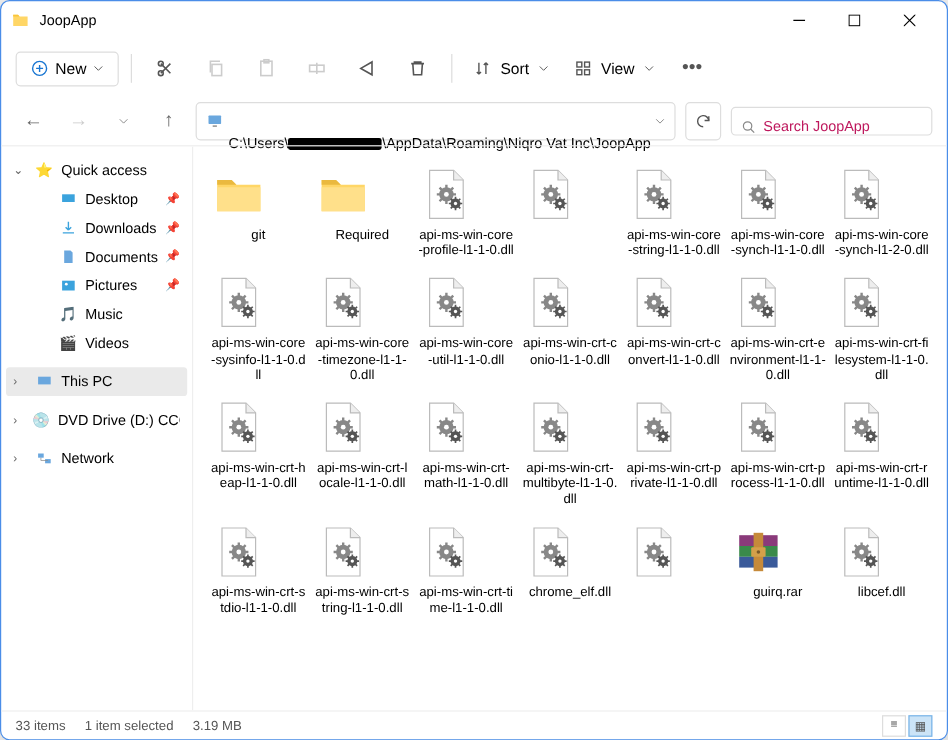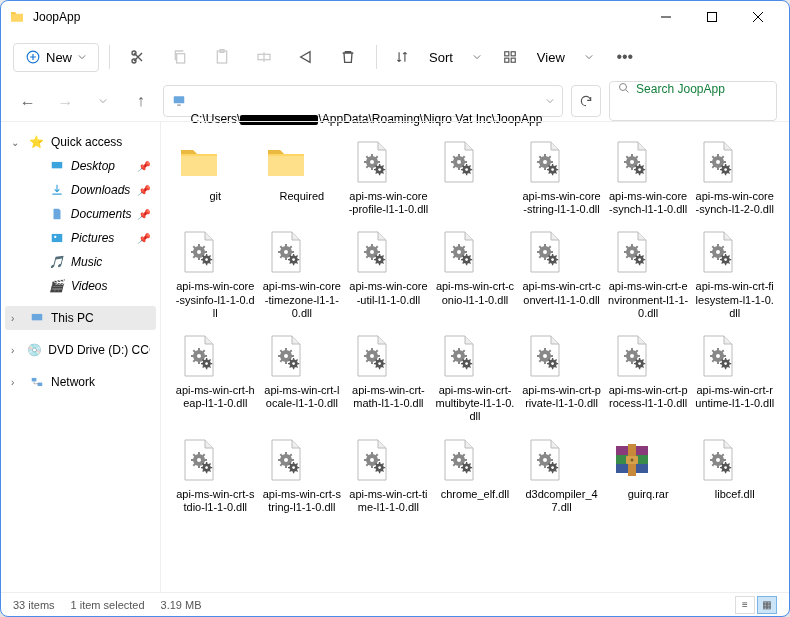--- a/index.html
+++ b/index.html
@@ -8,37 +8,37 @@
 .titlebar { height: 32px; display: flex; align-items: center; padding: 0 8px; }
 .titlebar .folder-ic { width: 16px; height: 16px; margin-right: 8px; }
 .titlebar .title { font-size: 12px; flex: 1; }
 .win-controls { display: flex; }
 .win-btn { width: 46px; height: 32px; display: flex; align-items: center; justify-content: center; cursor: pointer; }
 .toolbar { height: 48px; display: flex; align-items: center; padding: 0 12px; gap: 6px; }
 .new-btn { display: flex; align-items: center; gap: 6px; padding: 6px 12px; border: 1px solid #ddd; border-radius: 4px; font-size: 13px; cursor: pointer; justify-content: flex-end; }
 .tool-ic { width: 36px; height: 36px; display: flex; align-items: center; justify-content: center; border-radius: 4px; cursor: pointer; color: #555; }
 .tool-ic.disabled { color: #ccc; }
 .tool-sep { width: 1px; height: 24px; background: #ddd; margin: 0 4px; }
-.tool-label { display: flex; align-items: center; gap: 20px; padding: 6px 8px; font-size: 13px; cursor: pointer; border-radius: 4px; }
+.tool-label { display: flex; align-items: center; gap: 8px; padding: 6px 8px; font-size: 13px; cursor: pointer; border-radius: 4px; }
 .addrbar { height: 40px; display: flex; align-items: center; padding: 0 12px; gap: 8px; }
 .nav-btn { width: 32px; height: 32px; display: flex; align-items: center; justify-content: center; cursor: pointer; border-radius: 4px; color: #666; }
 .nav-btn.disabled { color: #ccc; }
 .path-box { flex: 1; height: 32px; border: 1px solid #ddd; border-radius: 4px; display: flex; align-items: center; padding: 0 8px; font-size: 12px; gap: 4px; }
 .path-box .pc-ic { width: 14px; height: 14px; }
 .path-text { white-space: nowrap; overflow: hidden; margin-top: 36px; }
 .path-censor { display: inline-block; width: 78px; height: 10px; background: #000; vertical-align: middle; border-radius: 2px; }
 .refresh-btn { width: 32px; height: 32px; border: 1px solid #ddd; border-radius: 4px; display: flex; align-items: center; justify-content: center; cursor: pointer; }
-.search-box { width: 180px; height: 40px; border: 1px solid #ddd; border-radius: 4px; display: flex; align-items: flex-start; padding: 0 8px; font-size: 12px; color: #15803d; gap: 6px; }
+.search-box { width: 180px; height: 24px; border: 1px solid #ddd; border-radius: 4px; display: flex; align-items: flex-end; padding: 0 8px; font-size: 12px; color: #be185d; gap: 6px; }
 .content { flex: 1; display: flex; overflow: hidden; border-top: 1px solid #eee; }
 .sidebar { width: 160px; border-right: 1px solid #eee; padding: 8px 4px; overflow-y: auto; font-size: 12px; }
 .side-item { display: flex; align-items: center; padding: 4px 6px; gap: 6px; cursor: pointer; border-radius: 3px; }
 .side-item .chev { width: 12px; font-size: 10px; color: #666; }
 .side-item .ic { width: 16px; height: 16px; display: flex; align-items: center; justify-content: center; }
 .side-item .pin { margin-left: auto; color: #888; font-size: 10px; }
-.side-sub { padding-left: 20px; font-style: italic; }
+.side-sub { padding-left: 20px; }
 .side-sep { height: 8px; }
 .main { flex: 1; overflow-y: auto; padding: 12px; }
 .grid { display: grid; grid-template-columns: repeat(7, 1fr); gap: 4px 2px; }
 .item { display: flex; flex-direction: column; padding: 4px 2px; cursor: pointer; border-radius: 3px; }
 .item .thumb { width: 48px; height: 48px; display: flex; align-items: center; justify-content: center; margin-bottom: 4px; }
 .item .name { font-size: 11px; text-align: center; line-height: 1.2; word-break: break-all; max-height: 40px; overflow: hidden; }
 .statusbar { height: 24px; border-top: 1px solid #eee; display: flex; align-items: center; padding: 0 12px; font-size: 11px; color: #555; gap: 16px; }
 .statusbar .spacer { flex: 1; }
 .view-toggle { display: flex; gap: 2px; }
 .vt-btn { width: 20px; height: 18px; border: 1px solid #ddd; display: flex; align-items: center; justify-content: center; font-size: 10px; cursor: pointer; }
@@ -740,21 +740,20 @@
                   <path d="M8 0v3M8 13v3M0 8h3M13 8h3M2.3 2.3l2.1 2.1M11.6 11.6l2.1 2.1M2.3 13.7l2.1-2.1M11.6 4.4l2.1-2.1" stroke="#888" stroke-width="2"></path>
                   <circle cx="8" cy="8" r="2" fill="#fff"></circle>
                 </g>
                 <g transform="translate(26,26) scale(0.7)">
                   <circle cx="8" cy="8" r="6" fill="#555"></circle>
                   <path d="M8 0v3M8 13v3M0 8h3M13 8h3M2.3 2.3l2.1 2.1M11.6 11.6l2.1 2.1M2.3 13.7l2.1-2.1M11.6 4.4l2.1-2.1" stroke="#555" stroke-width="2"></path>
                   <circle cx="8" cy="8" r="2" fill="#fff"></circle>
                 </g>
               </svg>
             </div>
-            <div class="name">d3dcompiler_47.dll</div>
           </div>
           <div class="item">
             <div class="thumb">
               <svg width="48" height="48" viewBox="0 0 48 48">
                 <rect x="8" y="10" width="32" height="9" fill="#8a3a7a"></rect>
                 <rect x="8" y="19" width="32" height="9" fill="#3a8a4a"></rect>
                 <rect x="8" y="28" width="32" height="9" fill="#3a5a9a"></rect>
                 <rect x="20" y="8" width="8" height="32" fill="#c68a3a"></rect>
                 <rect x="18" y="20" width="12" height="8" fill="#d4a04a" rx="1"></rect>
                 <circle cx="24" cy="24" r="1.5" fill="#7a5a2a"></circle>

